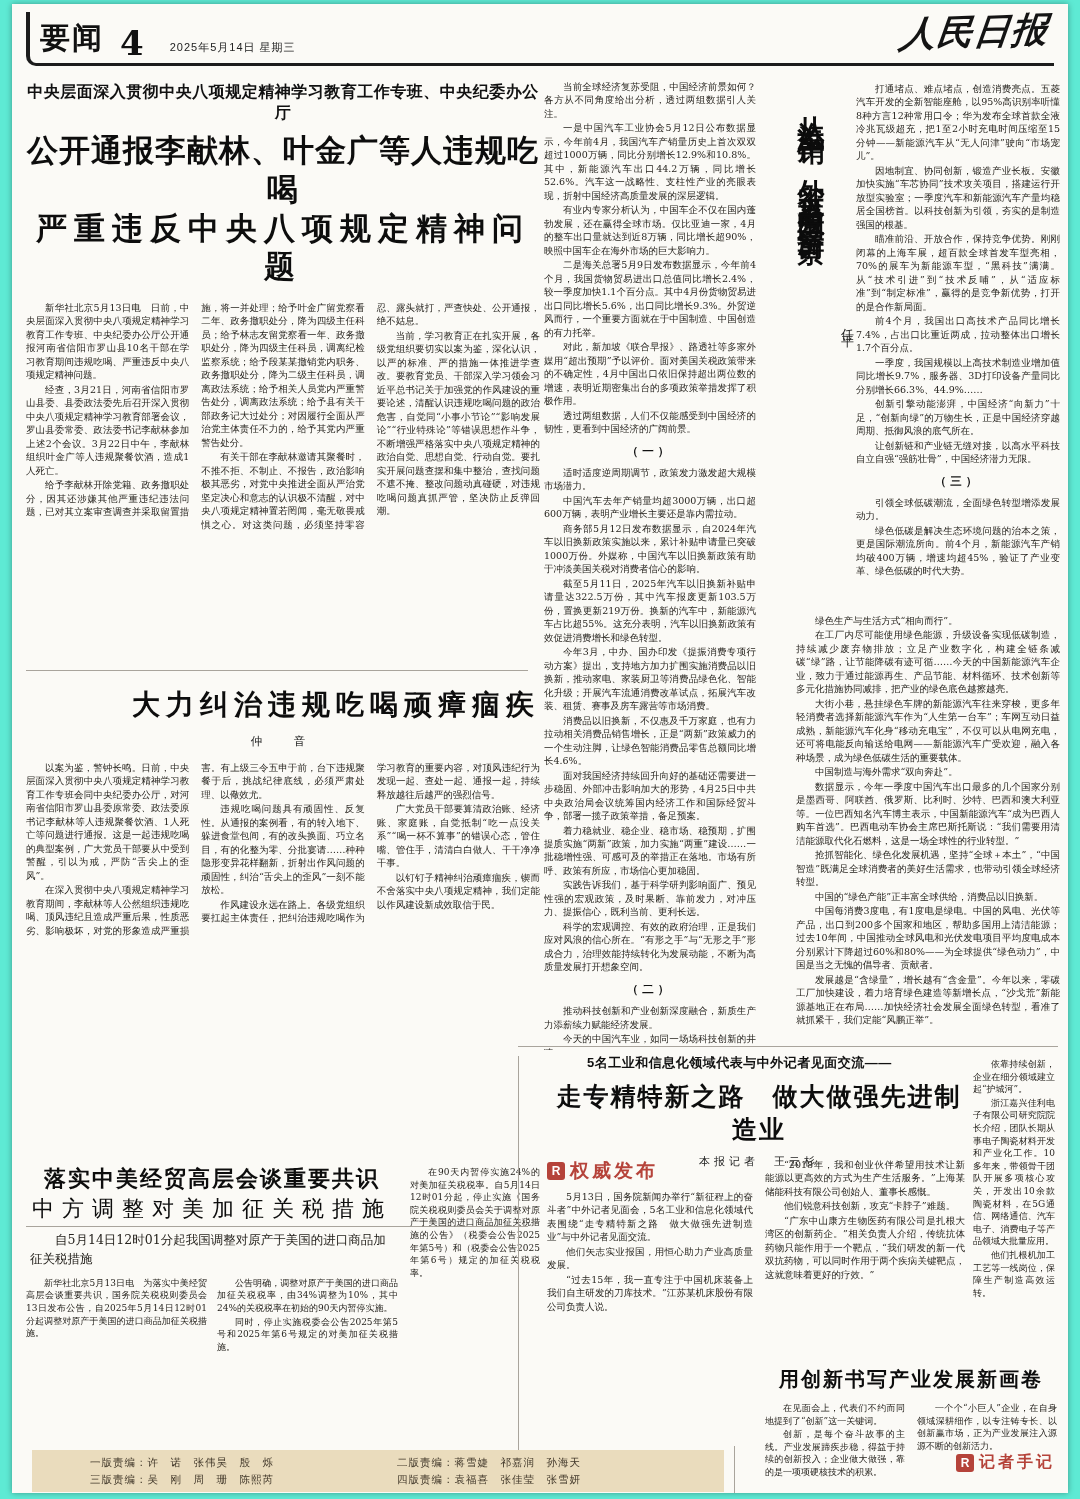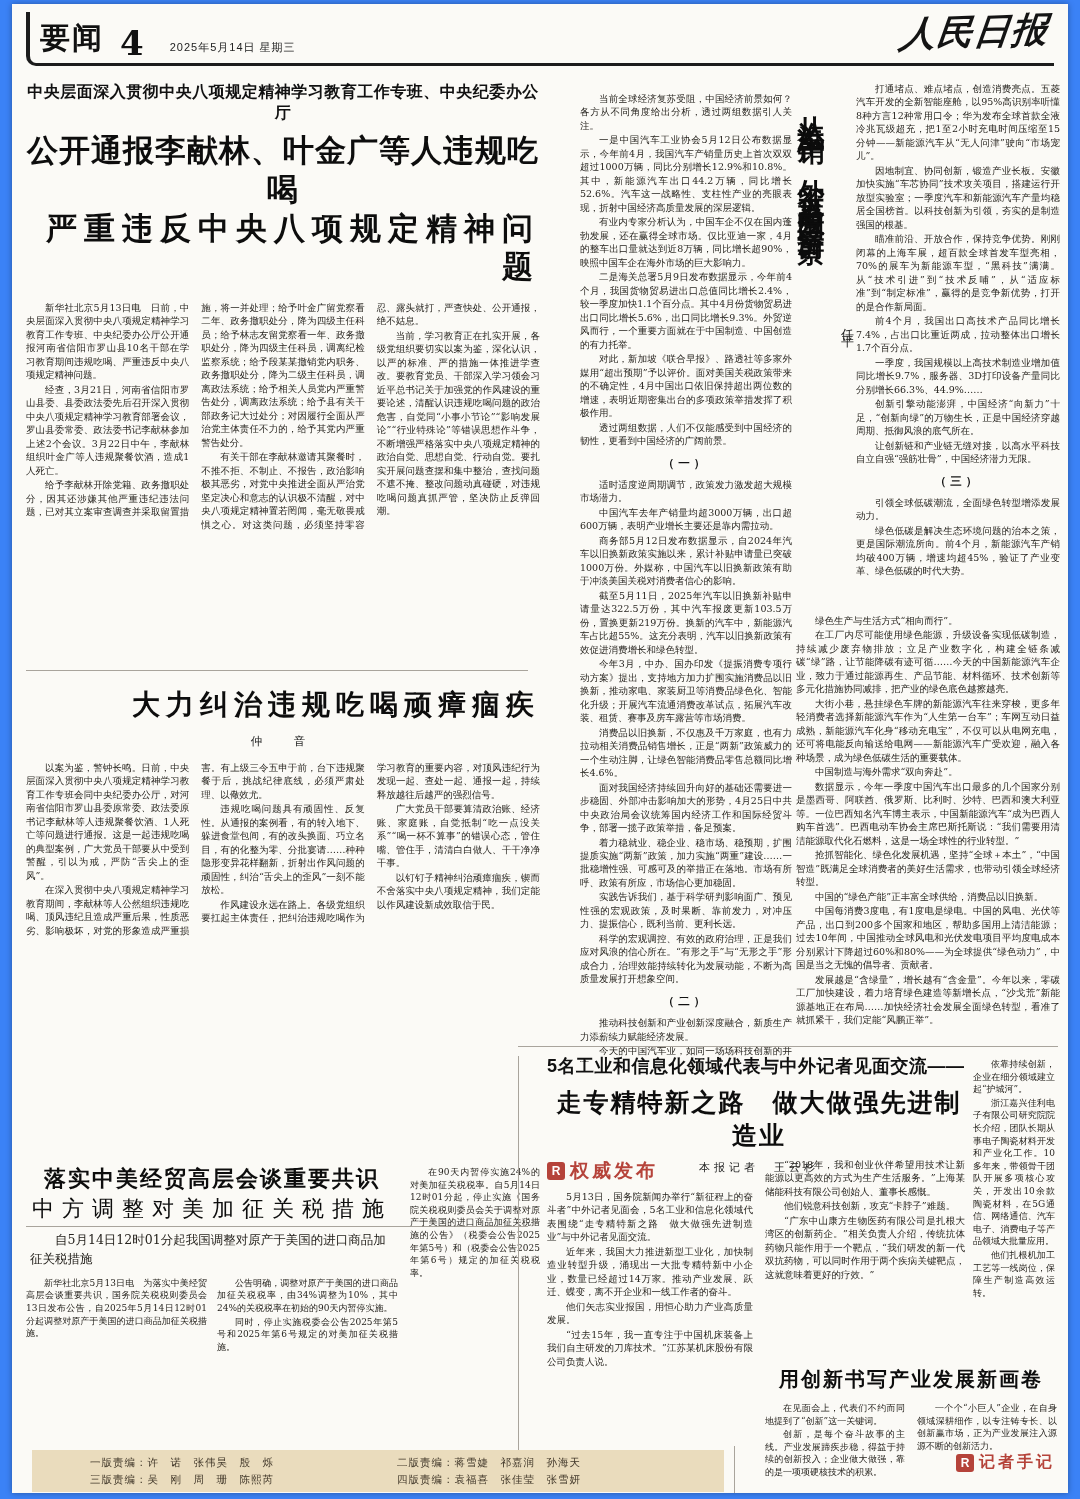--- a/index.html
+++ b/index.html
@@ -1,59 +1,59 @@
 <!DOCTYPE html>
 <html><head>
 <meta charset="utf-8">
 <style>
   html,body{margin:0;padding:0;background:#d8d7d3;font-family:"Liberation Sans",sans-serif;}
-  .canvas{position:relative;width:1080px;height:1499px;background:#3b82f6;overflow:hidden;}
+  .canvas{position:relative;width:1080px;height:1499px;background:#5eead4;overflow:hidden;}
   .page{position:absolute;left:12px;top:4px;width:1056px;height:1489px;background:#fbfaf6;box-shadow:0 0 6px rgba(0,0,0,.35);}
   .abs{position:absolute;}
   
   .header{left:14px;top:8px;width:1028px;height:54px;border-left:4px solid #1c1c1c;border-bottom:3px solid #1c1c1c;border-bottom-left-radius:10px;display:flex;align-items:flex-end;padding:0 6px 4px 10px;box-sizing:border-box;}
   .hd-section{font-size:30px;font-weight:bold;letter-spacing:2px;color:#111;font-family:"DejaVu Serif",serif;}
   .hd-num{font-size:34px;font-weight:bold;margin-left:16px;color:#111;font-family:"DejaVu Serif",serif;line-height:.9;}
   .hd-date{font-size:11px;color:#222;margin-left:26px;margin-bottom:4px;letter-spacing:1px;}
   .hd-masthead{margin-left:auto;font-family:"DejaVu Serif",serif;font-style:italic;font-weight:bold;font-size:36px;color:#141414;transform:skewX(-8deg) rotate(-2deg);margin-bottom:2px;letter-spacing:1px;}
   
   .body-text p{margin:0 0 1px 0;text-indent:2em;text-align:justify;font-family:"DejaVu Serif",serif;color:#27241f;}
   .body-text p.sec{text-indent:0;text-align:center;font-weight:bold;font-family:"Liberation Sans",sans-serif;letter-spacing:4px;margin:7px 0;font-size:12px;color:#111;}
   .fs9{font-size:9.5px;line-height:1.42;}
   .fs9 p.sec{font-size:11.5px;}
   .fs8{font-size:9px;line-height:1.4;}
   .clip{overflow:hidden;}
   
   .a-kicker{font-size:16px;font-weight:bold;text-align:center;letter-spacing:.5px;color:#111;}
   .a-h1{font-size:31px;font-weight:bold;text-align:center;letter-spacing:1px;color:#0d0d0d;margin-top:8px;line-height:1.25;}
-  .a-h2{font-size:31px;font-weight:bold;text-align:right;letter-spacing:7px;color:#0d0d0d;line-height:1.25;}
+  .a-h2{font-size:31px;font-weight:bold;text-align:center;letter-spacing:7px;color:#0d0d0d;line-height:1.25;}
   .a-body{margin-top:14px;column-count:3;column-gap:12px;height:446px;}
   
-  .eco-midcol{left:532px;top:88px;width:212px;height:970px;margin-left:36px;}
+  .eco-midcol{left:532px;top:76px;width:212px;height:970px;}
   .eco-right{left:748px;top:76px;width:300px;height:970px;}
   .eco-top{display:flex;height:532px;}
   .eco-vhead{writing-mode:vertical-rl;text-orientation:upright;font-size:27px;font-weight:900;letter-spacing:6px;line-height:1.15;color:#0c0c0c;width:66px;padding-top:14px;font-family:"Liberation Sans",sans-serif;}
   .eco-vby{writing-mode:vertical-rl;text-orientation:upright;font-size:13px;color:#222;width:30px;padding-top:238px;letter-spacing:8px;font-family:"DejaVu Serif",serif;}
   .eco-topbody{flex:1;padding-top:2px;}
   .eco-bottom{height:436px;padding-left:36px;padding-top:2px;box-sizing:border-box;}
   
   .c-h{font-size:28px;font-weight:bold;text-align:right;letter-spacing:6px;color:#0d0d0d;margin-top:6px;}
   .c-by{font-size:11.5px;text-align:center;letter-spacing:10px;margin:10px 0 12px 0;font-family:"DejaVu Serif",serif;color:#222;}
   .c-body{column-count:3;column-gap:12px;height:436px;}
   
   .t-wrap{display:flex;}
   .t-main{width:372px;}
   .t-h1{font-size:22px;font-weight:bold;letter-spacing:2px;text-align:center;color:#0d0d0d;line-height:1.35;}
   .t-h2{font-size:22px;font-weight:normal;letter-spacing:8px;text-align:center;color:#0d0d0d;line-height:1.35;}
   .t-sub{font-family:"DejaVu Serif",serif;font-size:12.5px;line-height:1.5;margin:8px 4px 8px 4px;text-indent:2em;color:#26231e;}
   .t-body{column-count:2;column-gap:10px;height:84px;}
   .t-side{width:130px;margin-left:12px;padding-top:2px;}
   
   .e-block{left:513px;top:1048px;width:531px;height:441px;}
-  .e-kicker{font-size:18px;font-weight:bold;color:#111;letter-spacing:.5px;}
+  .e-kicker{font-size:13px;font-weight:bold;color:#111;letter-spacing:.5px;margin-left:40px;}
   .e-h{font-size:25px;font-weight:bold;letter-spacing:2px;color:#0d0d0d;margin-top:8px;text-align:center;}
   .e-by{font-size:11px;text-align:center;font-family:"DejaVu Serif",serif;letter-spacing:4px;margin-top:8px;color:#222;}
   .logo-row{display:flex;align-items:center;margin-bottom:6px;}
   .r-box{display:inline-flex;align-items:center;justify-content:center;width:18px;height:18px;background:#b5433a;color:#fff;font-weight:bold;font-size:12px;border-radius:3px;margin-right:5px;font-family:"Liberation Sans",sans-serif;}
   .r-label{color:#b5433a;font-weight:bold;font-size:19px;letter-spacing:3px;font-family:"Liberation Sans",sans-serif;}
   .e-sub{font-size:20px;font-weight:bold;text-align:center;letter-spacing:2px;color:#0d0d0d;}
   .e-subbody{column-count:2;column-gap:12px;}
   .e-endnote{display:flex;align-items:center;justify-content:flex-end;}
   .e-endnote .r-label{font-size:16px;}
   
@@ -183,21 +183,20 @@
         <div class="e-h">走专精特新之路　做大做强先进制造业</div>
         <div class="e-by">本报记者　王云杉</div>
       </div>
       <div class="abs clip" style="left:22px;top:106px;width:206px;height:330px;">
         <div class="logo-row">
           <span class="r-box">R</span>
           <span class="r-label">权威发布</span>
         </div>
         <div class="body-text fs9">
             <p>5月13日，国务院新闻办举行“新征程上的奋斗者”中外记者见面会，5名工业和信息化领域代表围绕“走专精特新之路　做大做强先进制造业”与中外记者见面交流。</p>
-            <p>近年来，我国大力推进新型工业化，加快制造业转型升级，涌现出一大批专精特新中小企业，数量已经超过14万家。推动产业发展、跃迁、蝶变，离不开企业和一线工作者的奋斗。</p>
             <p>他们矢志实业报国，用恒心助力产业高质量发展。</p>
             <p>“过去15年，我一直专注于中国机床装备上我们自主研发的刀库技术。”江苏某机床股份有限公司负责人说。</p>
           </div>
       </div>
       <div class="abs body-text fs9 clip" style="left:240px;top:106px;width:200px;height:200px;">
           <p>“2018年，我和创业伙伴希望用技术让新能源以更高效的方式为生产生活服务。”上海某储能科技有限公司创始人、董事长感慨。</p>
           <p>他们锐意科技创新，攻克“卡脖子”难题。</p>
           <p>“广东中山康方生物医药有限公司是扎根大湾区的创新药企。”相关负责人介绍，传统抗体药物只能作用于一个靶点，“我们研发的新一代双抗药物，可以同时作用于两个疾病关键靶点，这就意味着更好的疗效。”</p>
         </div>
       <div class="abs body-text fs8 clip" style="left:448px;top:6px;width:82px;height:388px;">

